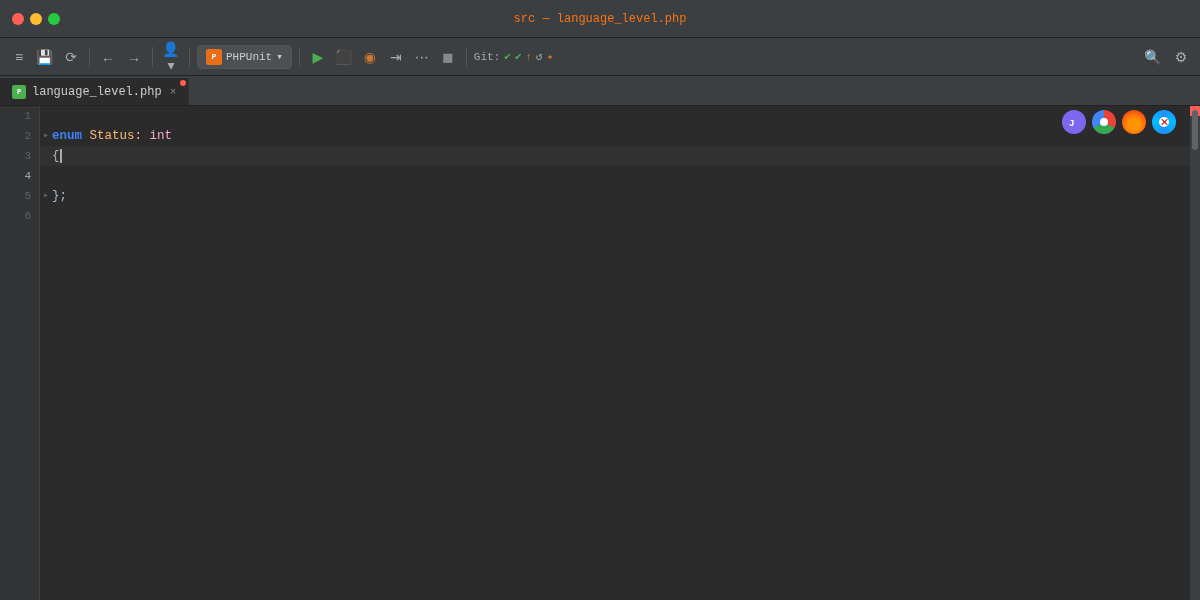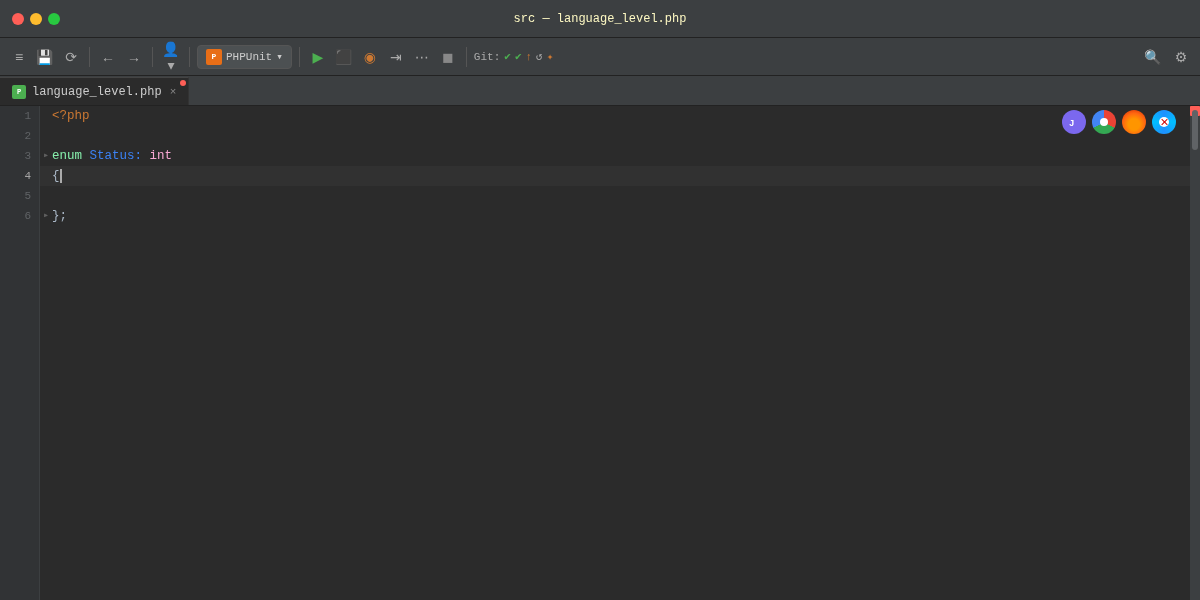--- a/index.html
+++ b/index.html
@@ -35,21 +35,21 @@
     }
     .tl-close { background: #ff5f57; }
     .tl-min { background: #febc2e; }
     .tl-max { background: #28c840; }
 
     .titlebar-title {
       position: absolute;
       left: 50%;
       transform: translateX(-50%);
       font-size: 12px;
-      color: #fef9c3;
+      color: #f97316;
       white-space: nowrap;
     }
 
     
     .toolbar {
       height: 38px;
       background: #3c3f41;
       display: flex;
       align-items: center;
       padding: 0 8px;
@@ -245,22 +245,22 @@
       color: #606060;
       font-size: 10px;
       display: flex;
       align-items: center;
       justify-content: center;
       cursor: pointer;
     }
 
     
     .kw-php { color: #cc7832; }
-    .kw-enum { color: #86efac; }
-    .cls-name { color: #3b82f6; }
+    .kw-enum { color: #3b82f6; font-weight: bold; }
+    .cls-name { color: #fdba74; }
     .kw-int { color: #f9a8d4; }
     .brace { color: #a9b7c6; }
     .cursor {
       display: inline-block;
       width: 2px;
       height: 14px;
       background: #ababab;
       vertical-align: middle;
       animation: blink 1s step-end infinite;
     }
@@ -404,23 +404,20 @@
       <div class="overlay-icon" title="Firefox" style="background: radial-gradient(circle at 50% 60%, #ff9500 30%, #ff6611 60%, #cc2200 100%); border-radius:50%;">
       </div>
       <div class="overlay-icon" title="Safari" style="background: conic-gradient(#1e90ff 0deg, #00bfff 90deg, #1e90ff 180deg, #00bfff 270deg, #1e90ff 360deg); border-radius:50%; display:flex; align-items:center; justify-content:center;">
         <div style="width:10px; height:10px; background:white; border-radius:50%; display:flex; align-items:center; justify-content:center;">
           <div style="width:1px; height:8px; background:#cc0000; transform:rotate(45deg); position:absolute;"></div>
           <div style="width:1px; height:8px; background:#cc0000; transform:rotate(-45deg); position:absolute;"></div>
         </div>
       </div>
     </div>
 
-    <div class="code-line">
-      <span class="kw-php">&lt;?php</span>
-    </div>
 
     <div class="code-line">&nbsp;</div>
 
     <div class="code-line has-fold-icon">
       <span class="fold-icon">▸</span>
       <span class="kw-enum">enum</span>
       <span class="cls-name"> Status: </span>
       <span class="kw-int">int</span>
     </div>
 

